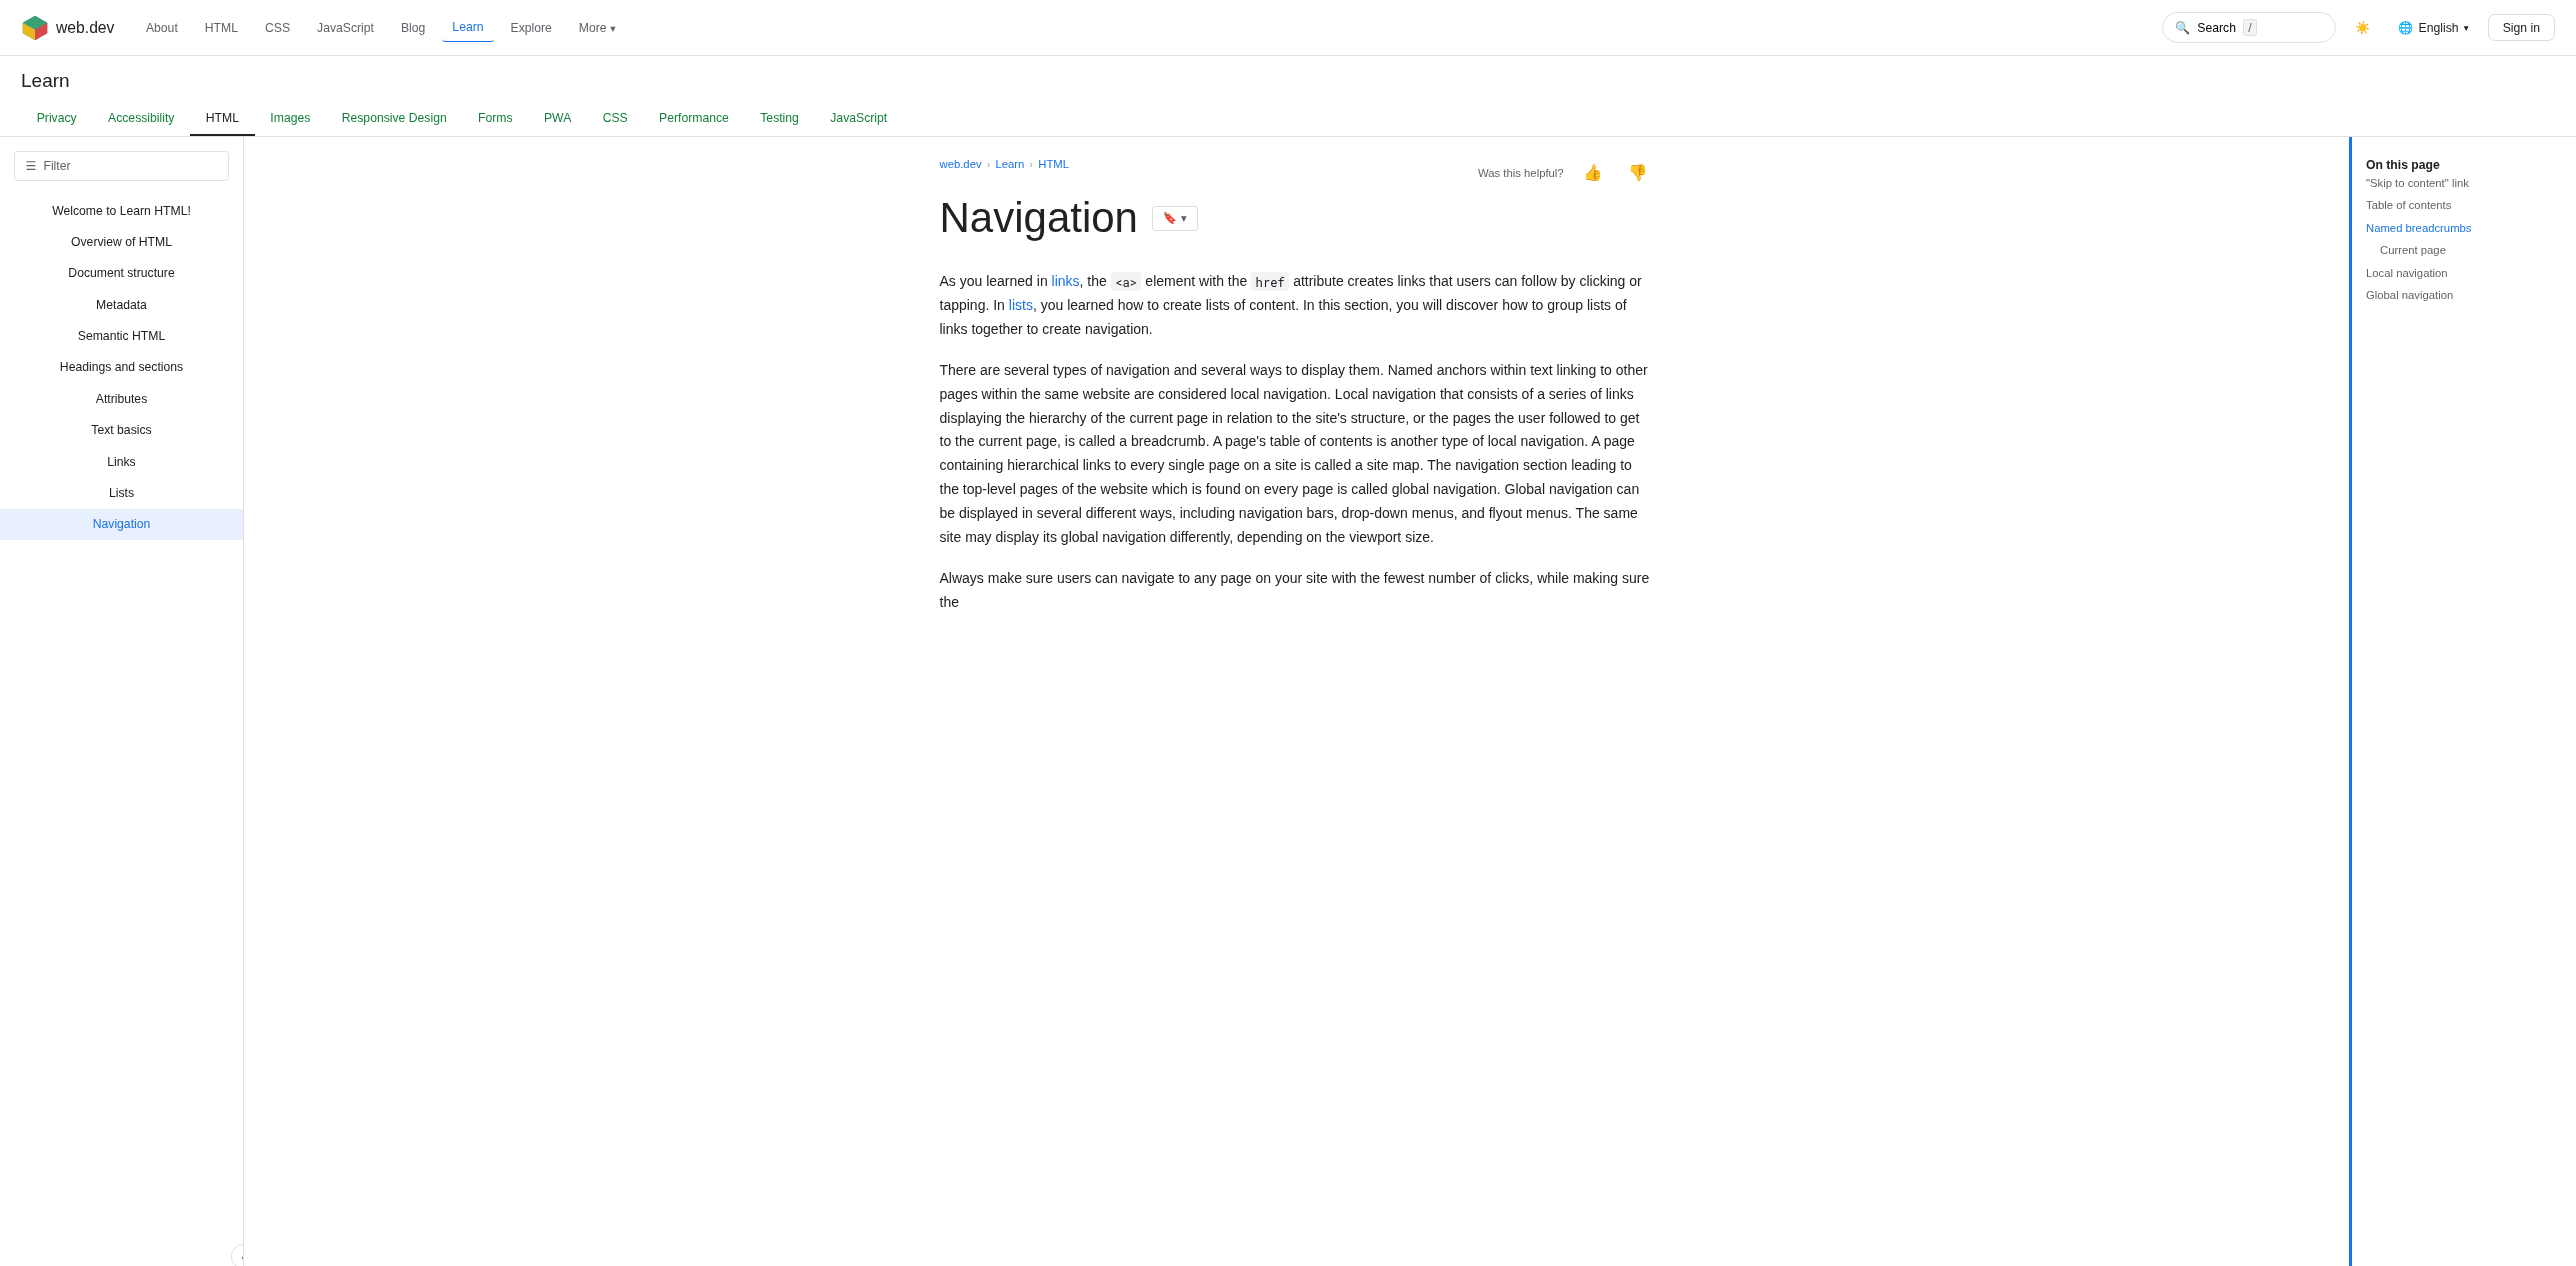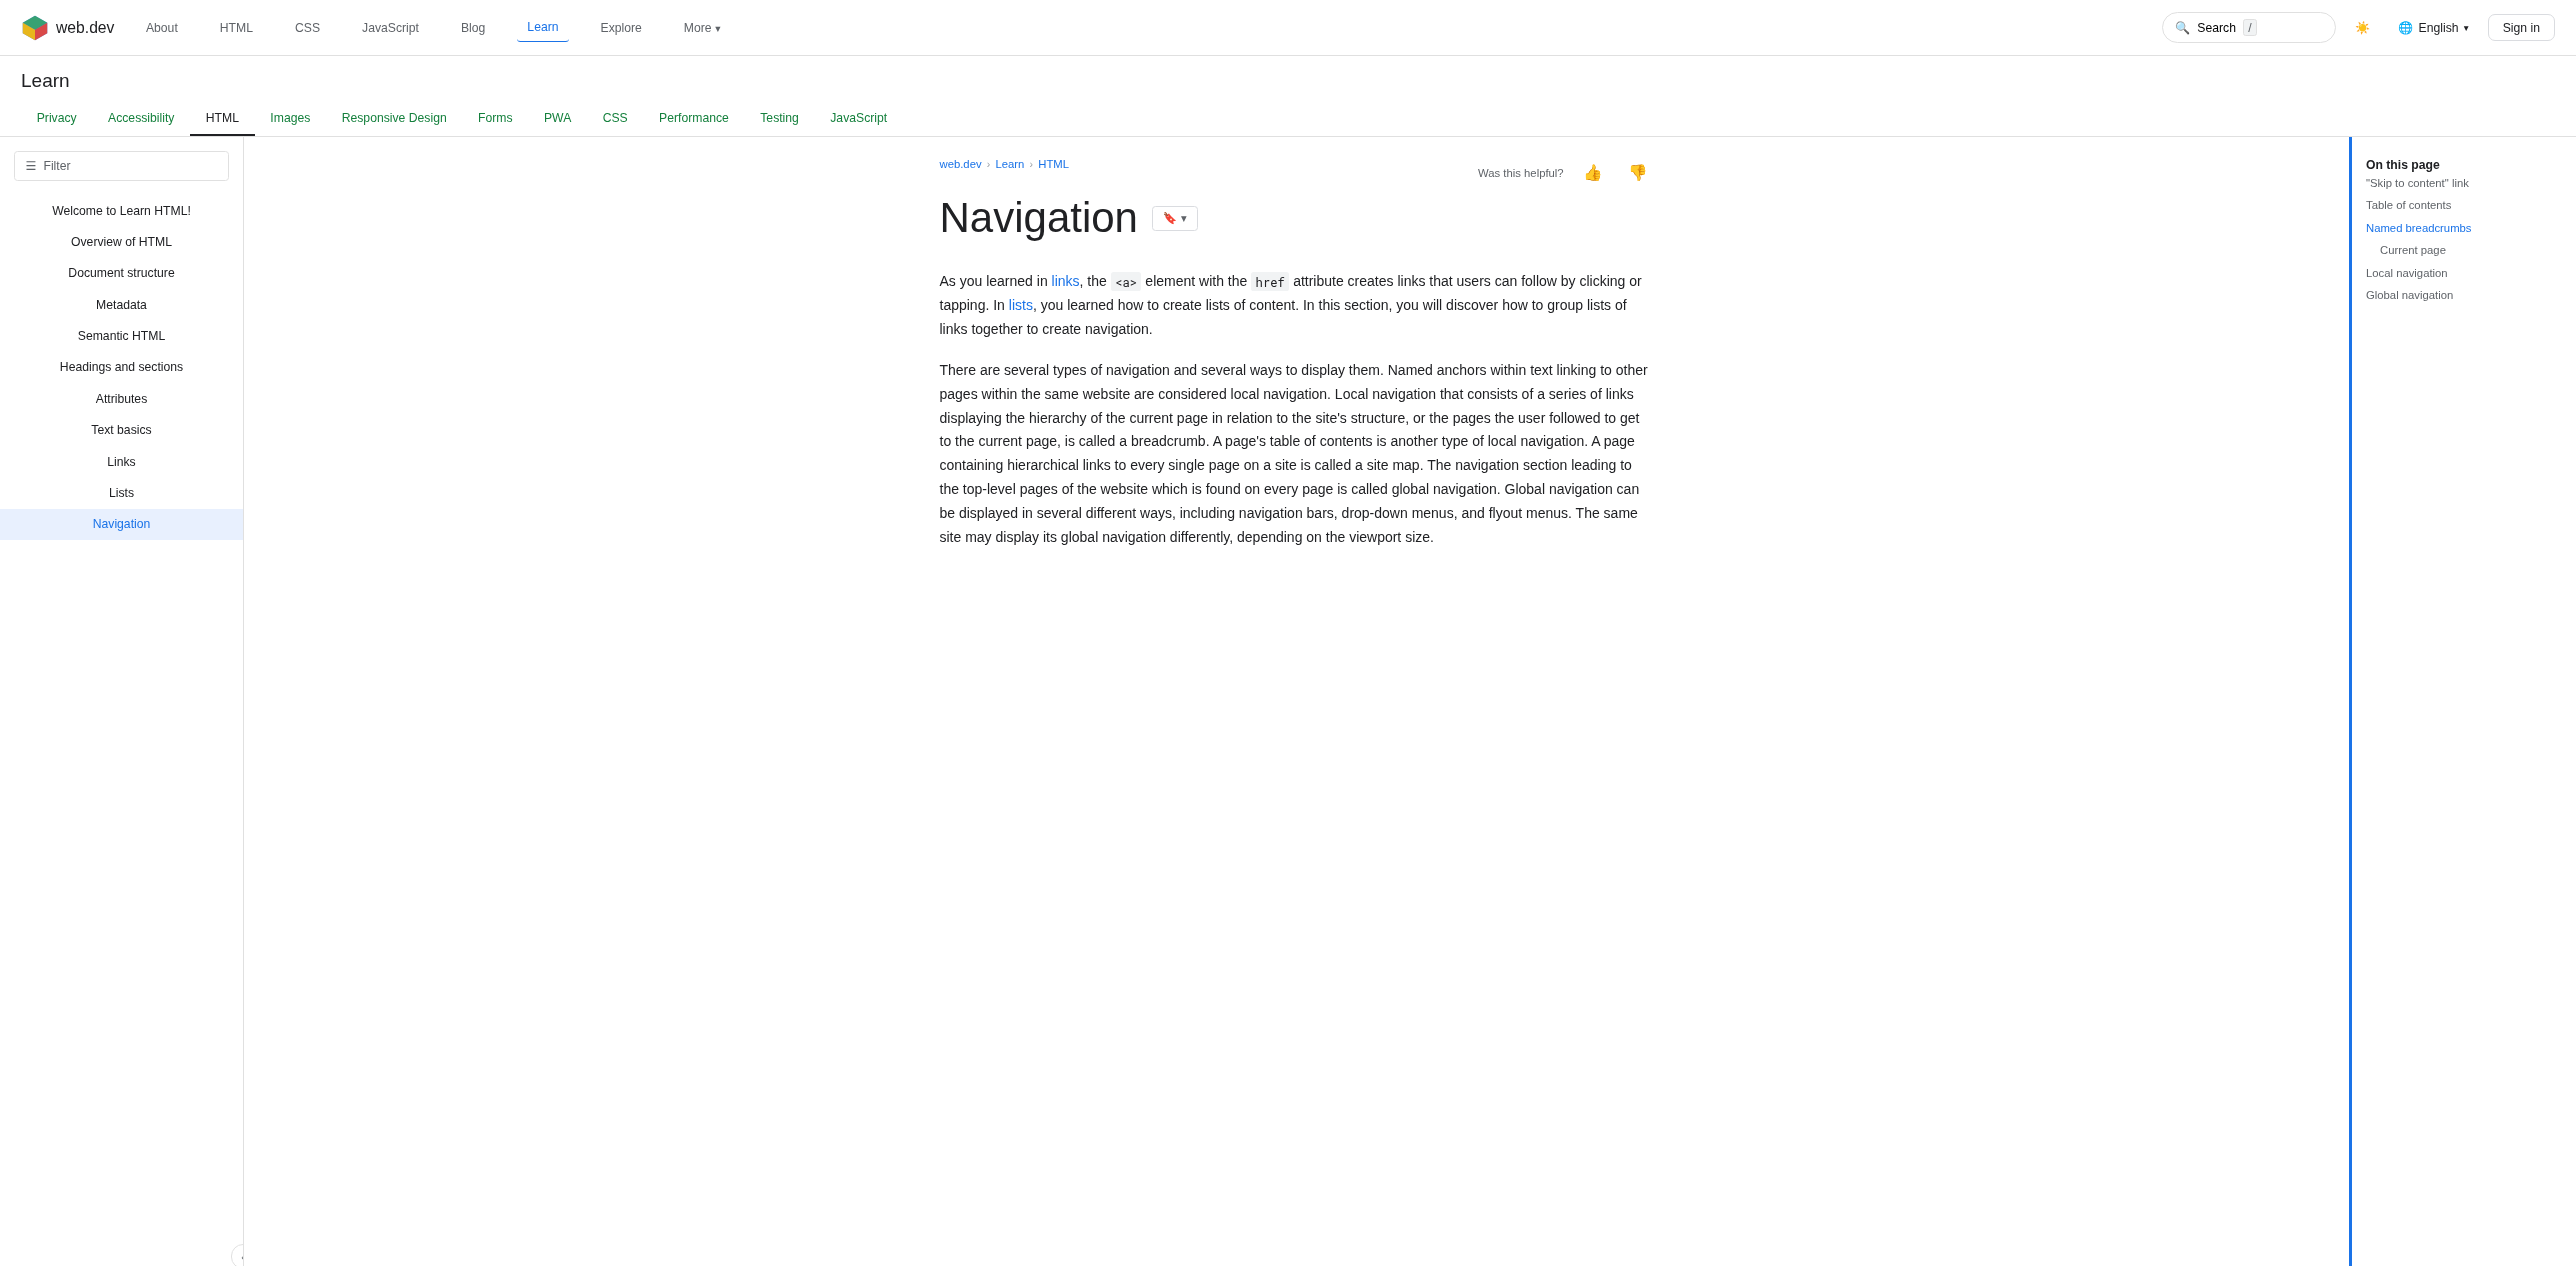--- a/index.html
+++ b/index.html
@@ -31,21 +31,21 @@
       height: 28px;
     }
     .logo-text {
       font-size: 15.7px;
       font-weight: 500;
       color: #202124;
     }
     .nav-links {
       display: flex;
       align-items: center;
-      gap: 21px;
+      gap: 6px;
       flex: 1;
     }
     .nav-link {
       padding: 7px 10.5px;
       color: #5f6368;
       text-decoration: none;
       font-size: 12.2px;
       border-radius: 3.5px;
       cursor: pointer;
       display: flex;
@@ -418,20 +418,23 @@
       </div>
 
       <p class="body-text">
         As you learned in <a href="#">links</a>, the <code>&lt;a&gt;</code> element with the <code>href</code> attribute creates links that users can follow by clicking or tapping. In <a href="#">lists</a>, you learned how to create lists of content. In this section, you will discover how to group lists of links together to create navigation.
       </p>
 
       <p class="body-text">
         There are several types of navigation and several ways to display them. Named anchors within text linking to other pages within the same website are considered local navigation. Local navigation that consists of a series of links displaying the hierarchy of the current page in relation to the site's structure, or the pages the user followed to get to the current page, is called a breadcrumb. A page's table of contents is another type of local navigation. A page containing hierarchical links to every single page on a site is called a site map. The navigation section leading to the top-level pages of the website which is found on every page is called global navigation. Global navigation can be displayed in several different ways, including navigation bars, drop-down menus, and flyout menus. The same site may display its global navigation differently, depending on the viewport size.
       </p>
 
+      <p class="body-text">
+        Always make sure users can navigate to any page on your site with the fewest number of clicks, while making sure the
+      </p>
     </div>
   </main>
 
   <aside class="right-sidebar">
     <div class="on-this-page-title">On this page</div>
 
     <a class="toc-item" href="#">"Skip to content" link</a>
     <a class="toc-item" href="#">Table of contents</a>
     <a class="toc-item active" href="#">Named breadcrumbs</a>
     <a class="toc-item sub" href="#">Current page</a>

